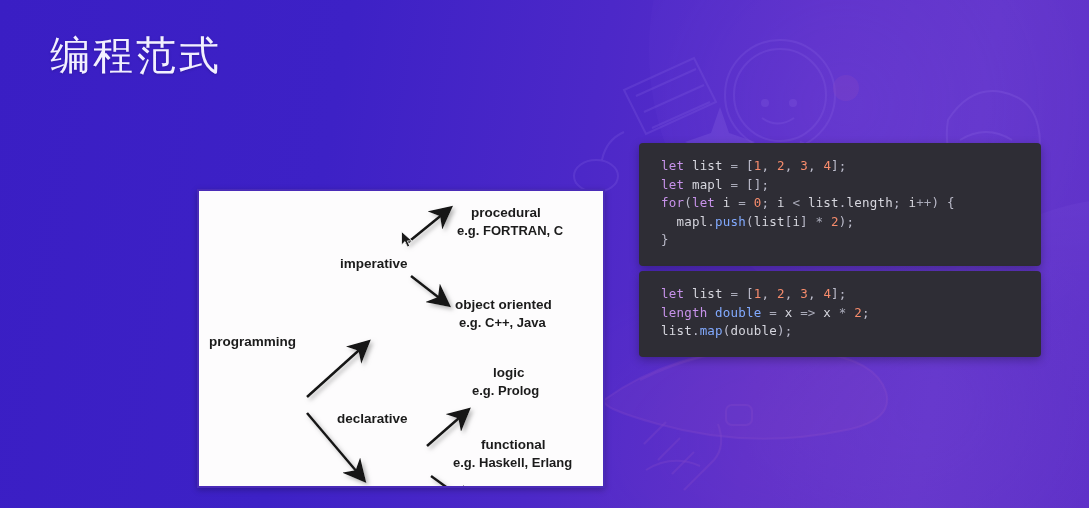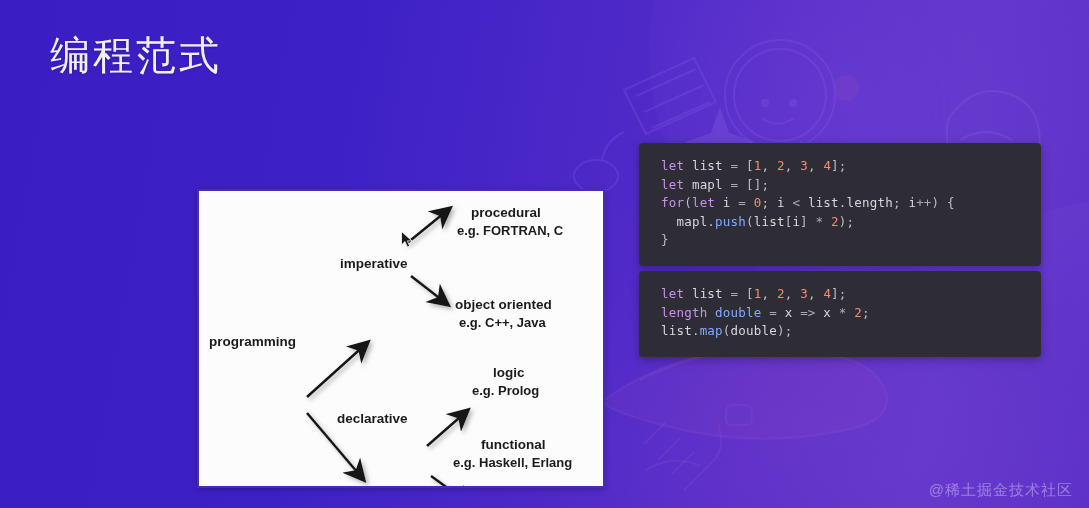--- a/index.html
+++ b/index.html
@@ -249,15 +249,14 @@
   <div class="code-card" id="code-card-imperative"><span class="tok-kw">let</span> <span class="tok-pl">list</span> <span class="tok-op">=</span> <span class="tok-punc">[</span><span class="tok-num">1</span><span class="tok-punc">,</span> <span class="tok-num">2</span><span class="tok-punc">,</span> <span class="tok-num">3</span><span class="tok-punc">,</span> <span class="tok-num">4</span><span class="tok-punc">];</span>
 <span class="tok-kw">let</span> <span class="tok-pl">mapl</span> <span class="tok-op">=</span> <span class="tok-punc">[];</span>
 <span class="tok-kw">for</span><span class="tok-punc">(</span><span class="tok-kw">let</span> <span class="tok-pl">i</span> <span class="tok-op">=</span> <span class="tok-num">0</span><span class="tok-punc">;</span> <span class="tok-pl">i</span> <span class="tok-op">&lt;</span> <span class="tok-pl">list</span><span class="tok-punc">.</span><span class="tok-pl">length</span><span class="tok-punc">;</span> <span class="tok-pl">i</span><span class="tok-op">++</span><span class="tok-punc">) {</span>
   <span class="tok-pl">mapl</span><span class="tok-punc">.</span><span class="tok-fn">push</span><span class="tok-punc">(</span><span class="tok-pl">list</span><span class="tok-punc">[</span><span class="tok-pl">i</span><span class="tok-punc">]</span> <span class="tok-op">*</span> <span class="tok-num">2</span><span class="tok-punc">);</span>
 <span class="tok-punc">}</span></div>
 
   <div class="code-card" id="code-card-declarative"><span class="tok-kw">let</span> <span class="tok-pl">list</span> <span class="tok-op">=</span> <span class="tok-punc">[</span><span class="tok-num">1</span><span class="tok-punc">,</span> <span class="tok-num">2</span><span class="tok-punc">,</span> <span class="tok-num">3</span><span class="tok-punc">,</span> <span class="tok-num">4</span><span class="tok-punc">];</span>
 <span class="tok-kw">length</span> <span class="tok-fn">double</span> <span class="tok-op">=</span> <span class="tok-pl">x</span> <span class="tok-op">=&gt;</span> <span class="tok-pl">x</span> <span class="tok-op">*</span> <span class="tok-num">2</span><span class="tok-punc">;</span>
 <span class="tok-pl">list</span><span class="tok-punc">.</span><span class="tok-fn">map</span><span class="tok-punc">(</span><span class="tok-pl">double</span><span class="tok-punc">);</span></div>
 
-  <div class="watermark">@稀土掘金技术社区</div>
 
 </div>
 
 </body></html>

